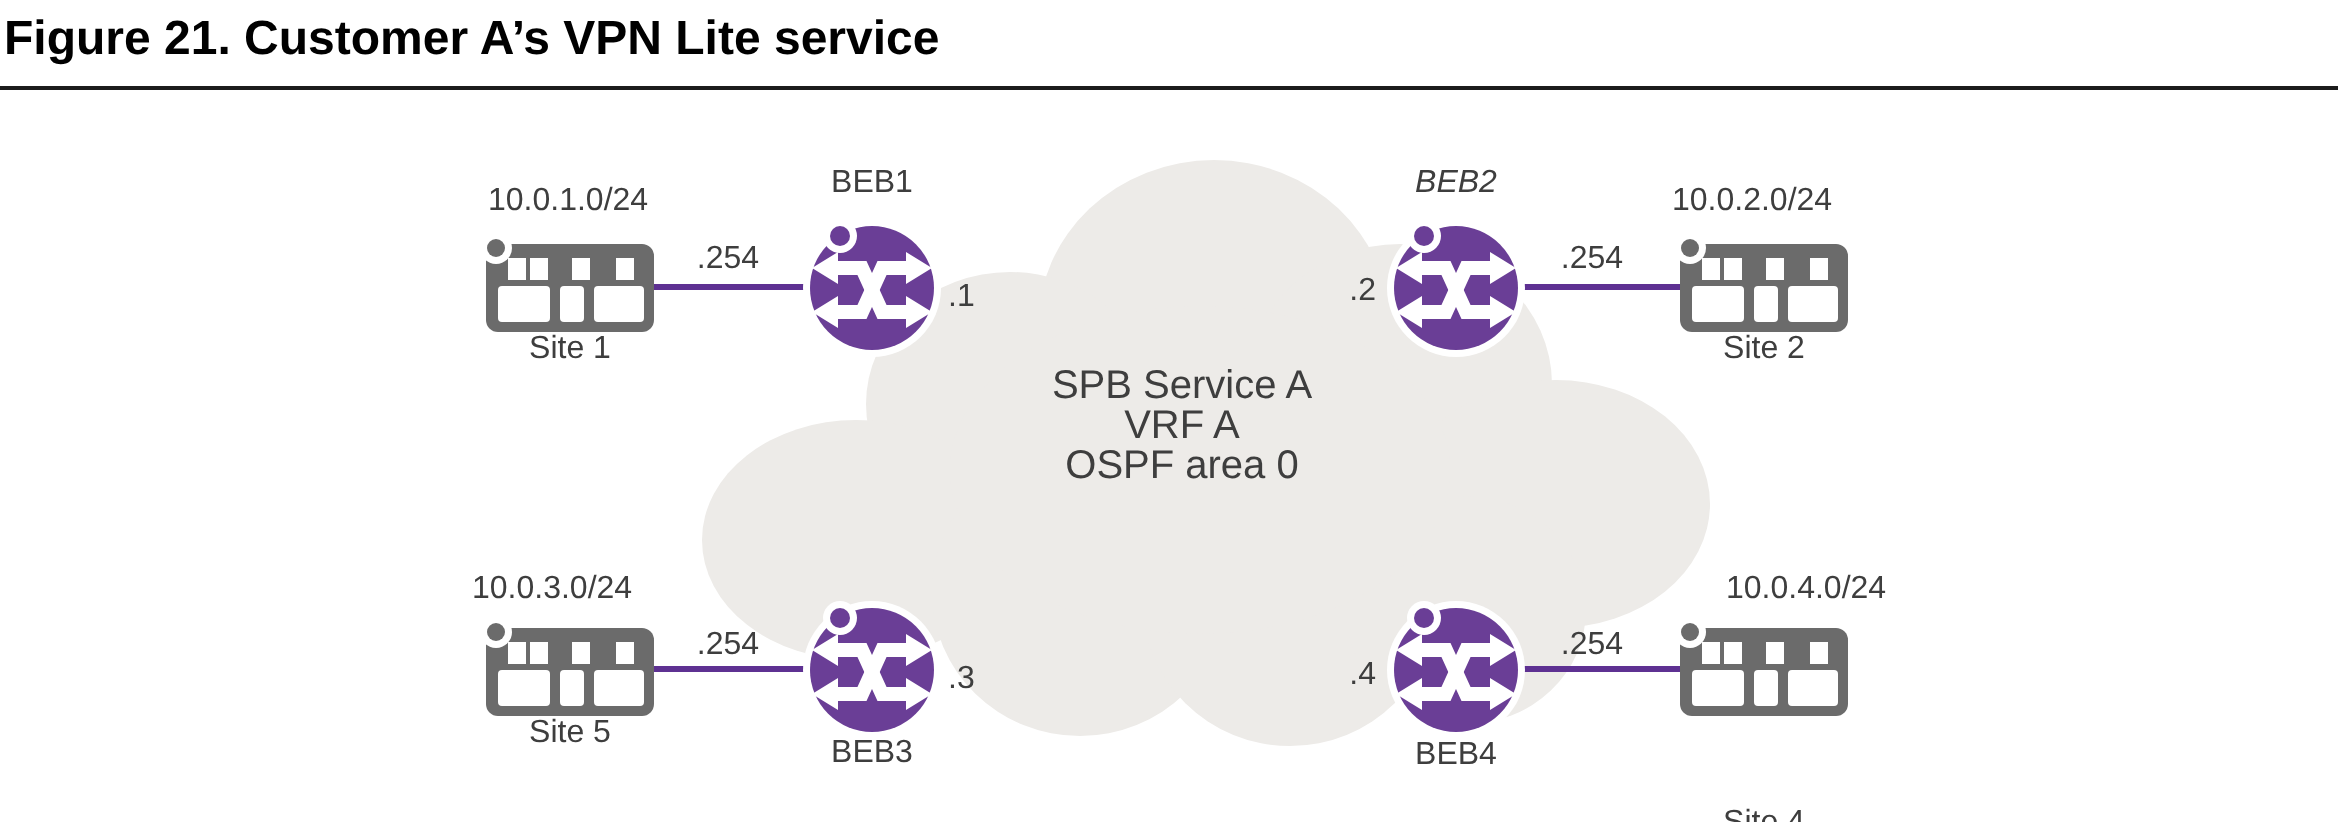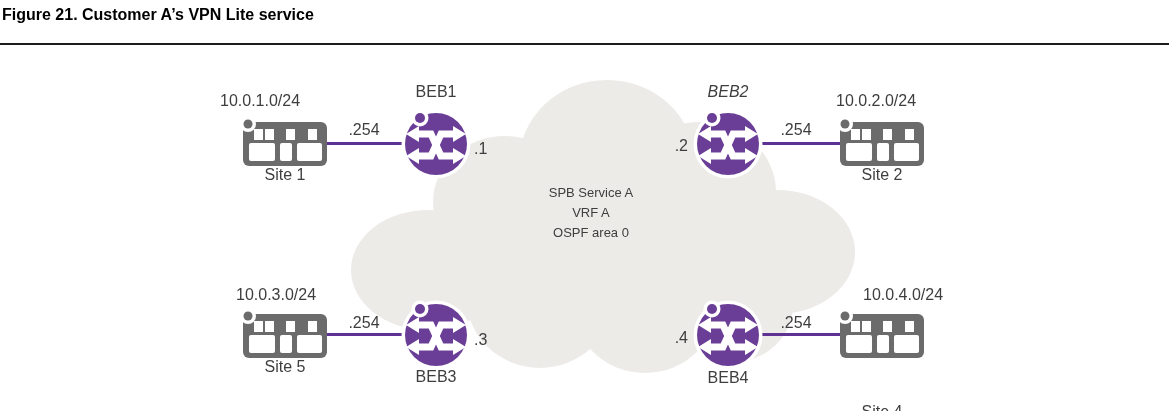--- a/index.html
+++ b/index.html
@@ -1,23 +1,23 @@
 <!DOCTYPE html>
 <html><head>
 <meta charset="utf-8">
 <style>
   html,body{margin:0;padding:0;background:#fff;}
   .canvas{position:relative;width:1169px;height:411px;background:#fff;
           font-family:"Liberation Sans",sans-serif;overflow:hidden;}
-  .title{position:absolute;left:2px;top:6px;font-size:16px;font-weight:bold;
+  .title{position:absolute;left:2px;top:6px;font-size:24px;font-weight:bold;
          color:#000;white-space:nowrap;}
   .rule{position:absolute;left:0;top:43px;width:1169px;height:2px;background:#1c1c1c;}
   .cloud{position:absolute;left:0;top:0;}
   .cloud-text{position:absolute;left:471px;top:183px;width:240px;text-align:center;
-              font-size:13px;line-height:20px;color:#3e3e3e;}
+              font-size:20px;line-height:20px;color:#3e3e3e;}
   .lbl{position:absolute;font-size:16px;line-height:18px;color:#3e3e3e;white-space:nowrap;}
   .c{text-align:center;}
   .r{text-align:right;}
   .link{position:absolute;height:2.5px;background:#5e3192;}
   .router{position:absolute;width:76px;height:76px;}
   .switch{position:absolute;width:88px;height:52px;}
   .defs{position:absolute;width:0;height:0;overflow:hidden;}
 </style>
 </head>
 <body>
@@ -104,21 +104,21 @@
   <svg class="router" style="left:690px;top:106px;">
       <use href="#sym-router"></use>
     </svg>
   <svg class="router" style="left:398px;top:297px;">
       <use href="#sym-router"></use>
     </svg>
   <svg class="router" style="left:690px;top:297px;">
       <use href="#sym-router"></use>
     </svg>
 
-  <div class="lbl" style="left:220px;top:92px;">10.0.1.0/24</div>
+  <div class="lbl" style="left:244px;top:92px;">10.0.1.0/24</div>
   <div class="lbl c" style="left:243px;top:166px;width:84px;">Site 1</div>
   <div class="lbl c" style="left:344px;top:121px;width:40px;">.254</div>
   <div class="lbl c" style="left:398px;top:83px;width:76px;">BEB1</div>
   <div class="lbl" style="left:474px;top:140px;">.1</div>
 
   <div class="lbl" style="left:836px;top:92px;">10.0.2.0/24</div>
   <div class="lbl c" style="left:840px;top:166px;width:84px;">Site 2</div>
   <div class="lbl c" style="left:776px;top:121px;width:40px;">.254</div>
   <div class="lbl c" style="left:690px;top:83px;width:76px;font-style:italic;">BEB2</div>
   <div class="lbl r" style="left:662px;top:137px;width:26px;">.2</div>

